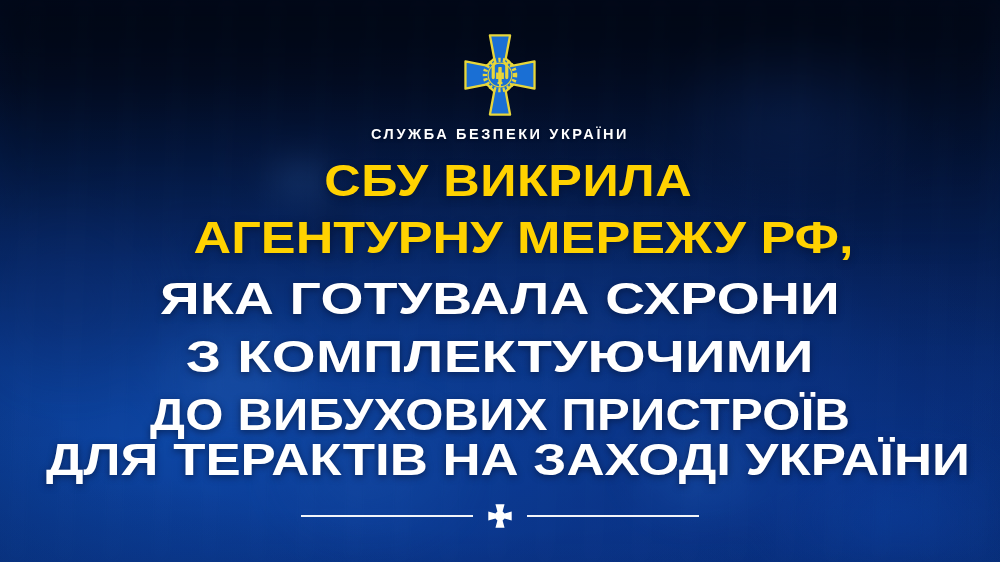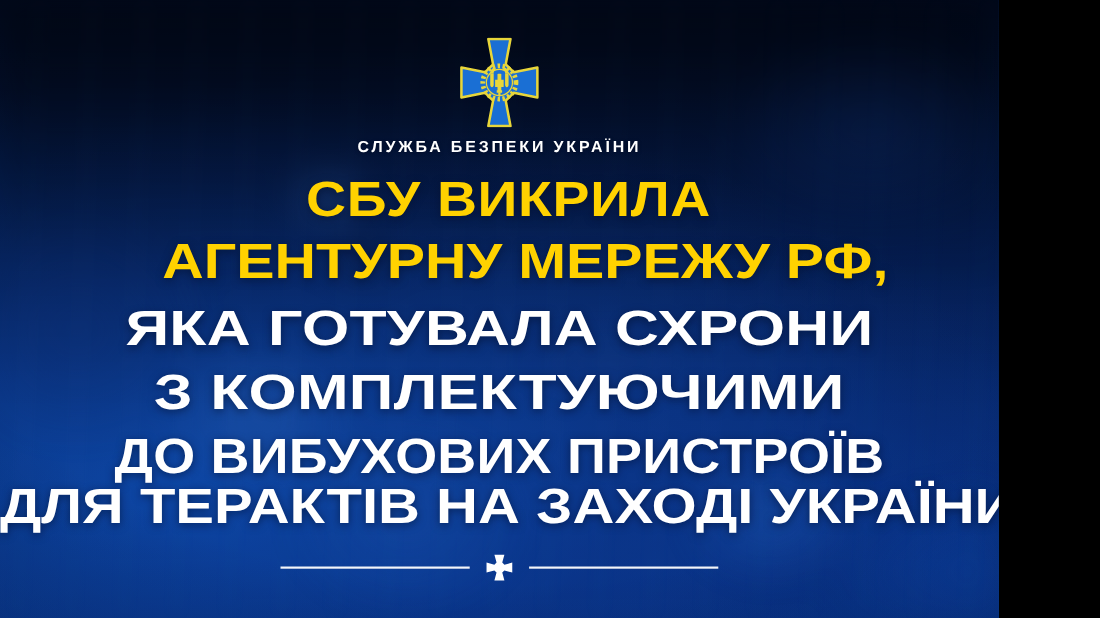--- a/index.html
+++ b/index.html
@@ -2,21 +2,21 @@
 <html><head>
 <meta charset="utf-8">
 <style>
   html, body {
     margin: 0;
     padding: 0;
     background: #000;
   }
   #poster {
     position: relative;
-    width: 908px;
+    width: 1000px;
     height: 562px;
     overflow: hidden;
     background: #041f4e;
     font-family: "Liberation Sans", "DejaVu Sans", sans-serif;
     user-select: none;
   }
 
   
   .bg-layer {
     position: absolute;

